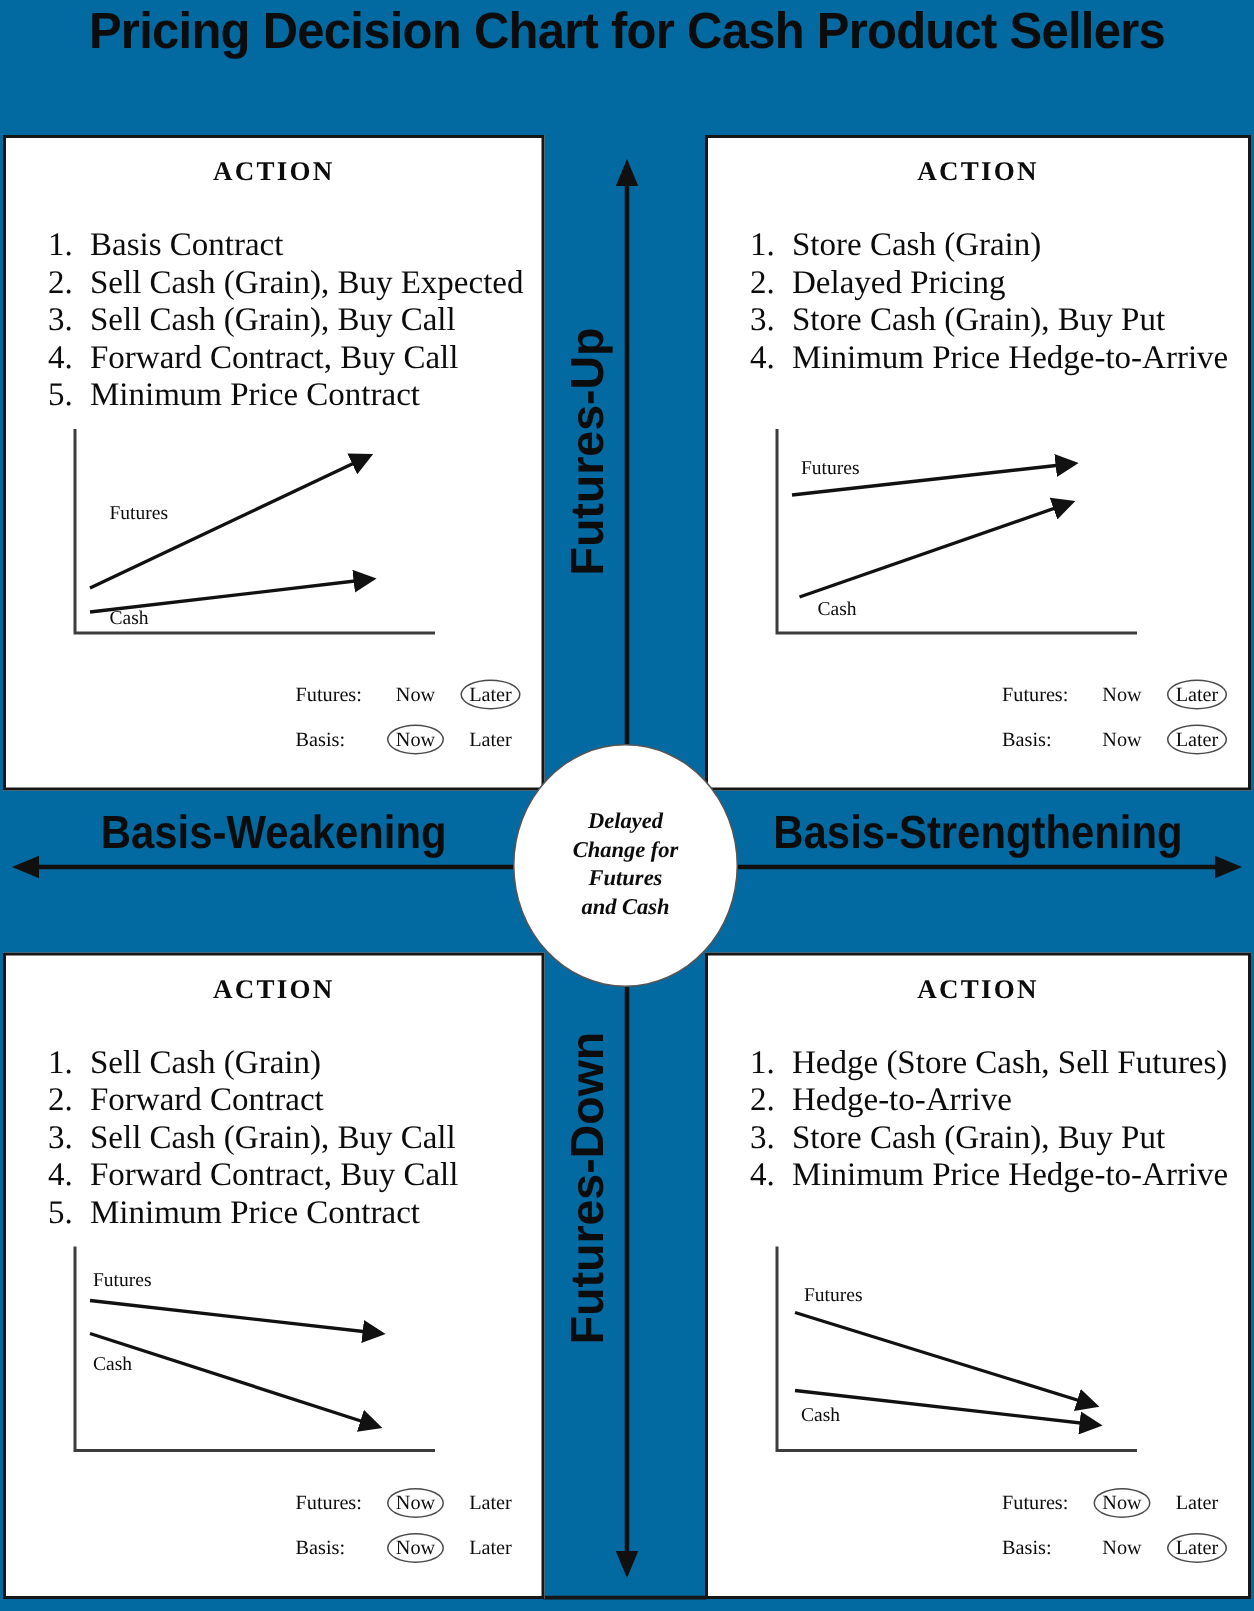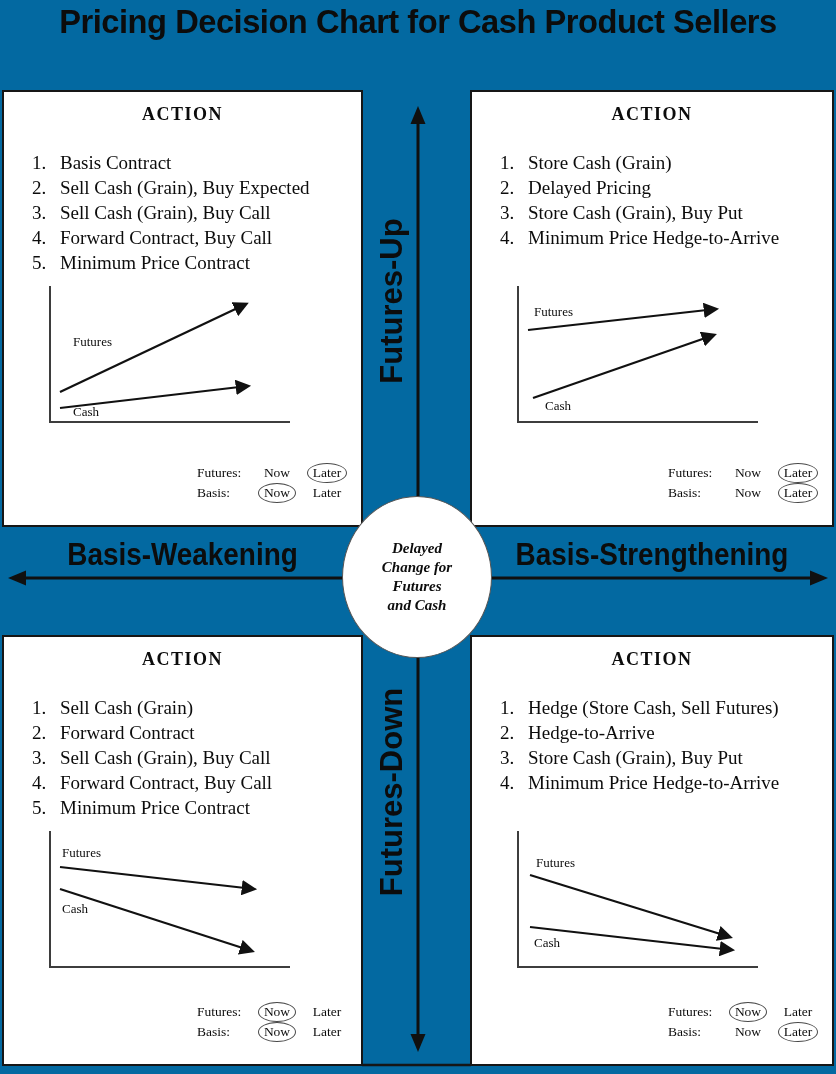--- a/index.html
+++ b/index.html
@@ -18,31 +18,31 @@
   .q-tl { left:2px;   top:90px;  width:361px; height:437px; }
   .q-tr { left:470px; top:90px;  width:364px; height:437px; }
   .q-bl { left:2px;   top:635px; width:361px; height:431px; }
   .q-br { left:470px; top:635px; width:364px; height:431px; }
   .action {
     position:absolute; top:12px; left:0; width:100%; text-align:center;
     font-weight:bold; font-size:18px; letter-spacing:1.5px;
   }
   ol.items {
     position:absolute; top:58px; left:28px; right:4px; margin:0; padding:0;
-    list-style:none; counter-reset:n; font-size:19px; line-height:25px; white-space:nowrap;
+    list-style:none; counter-reset:n; font-size:22px; line-height:25px; white-space:nowrap;
   }
   ol.items li::before {
     counter-increment:n; content:counter(n) ".";
     display:inline-block; width:28px;
   }
   .mini { position:absolute; left:36px; top:190px; }
   .mini text { font-size:13px; font-family:"Liberation Serif", serif; fill:#0c0c0c; }
   .ind {
     position:absolute; right:8px; bottom:22px; display:flex; flex-direction:column;
-    font-size:13.5px;
+    gap:10px; font-size:13.5px;
   }
   .ind .row { display:grid; grid-template-columns:56px 48px 52px; align-items:center; }
   .ind .lbl { text-align:left; }
   .ind .w {
     justify-self:center; text-align:left; padding:1px 5px;
     border:1.2px solid transparent; border-radius:50%;
   }
   .ind .w.circled { border-color:#4a4a4a; }
   .arrows { position:absolute; left:0; top:0; }
   .h-label {

